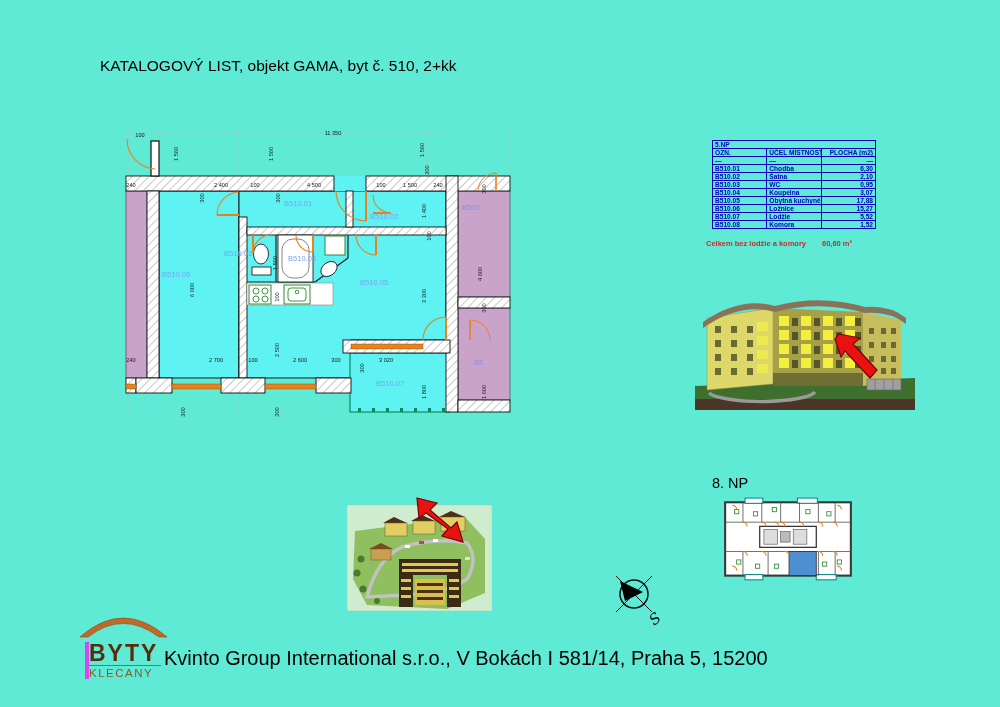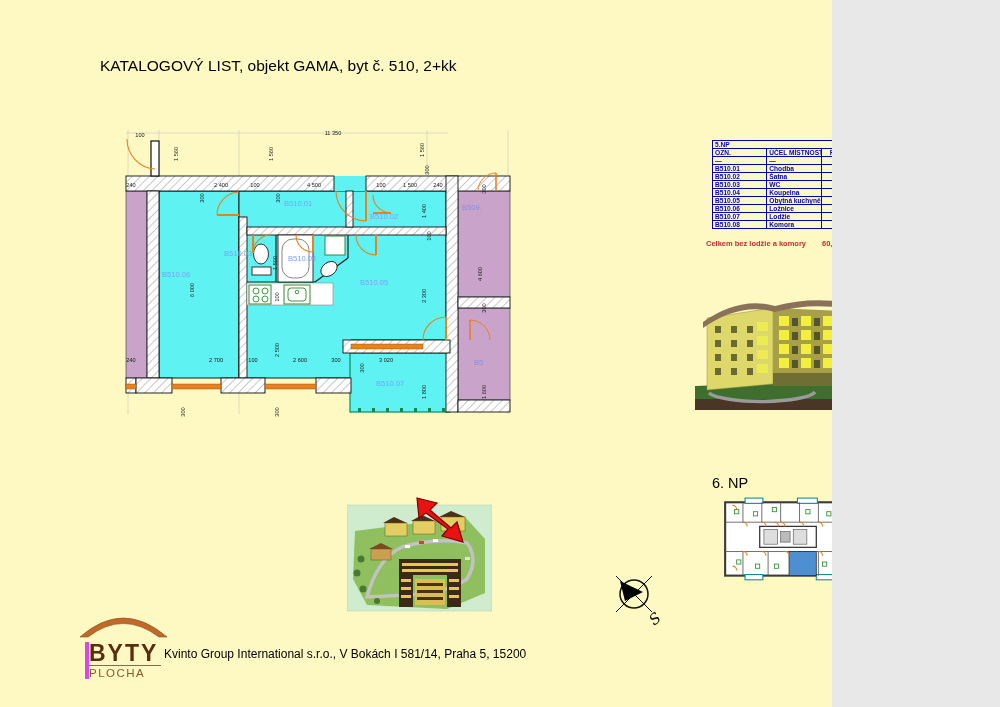--- a/index.html
+++ b/index.html
@@ -1,16 +1,16 @@
 <!DOCTYPE html>
 <html><head>
 <meta charset="utf-8">
 <style>
   html,body{margin:0;padding:0;background:#e8e8e8;}
-  .page{position:relative;width:832px;height:707px;background:#fef9c3;overflow:hidden;
+  .page{position:relative;width:1000px;height:707px;background:#5eead4;overflow:hidden;
         font-family:"Liberation Sans",sans-serif;color:#000;}
   .abs{position:absolute;}
 
   
   .doc-title{left:100px;top:13px;font-size:15.5px;line-height:21px;white-space:pre;}
 
   
   .room-table{left:712px;top:140px;width:164px;border-collapse:collapse;
               font-size:6.6px;font-weight:bold;color:#0000BB;table-layout:fixed;}
   .room-table td{border:1px solid #0000BB;height:7px;line-height:7px;padding:0 2px;
@@ -19,21 +19,21 @@
   .room-table .c-ucel{width:70px;}
   .room-table .c-pl{width:54px;text-align:right;}
   .room-table .floor-cell{text-align:left;}
   .room-table .head td{border-bottom-width:1.5px;}
   .table-total{left:706px;top:239px;width:172px;display:flex;color:#C03030;
                font-size:7.5px;font-weight:bold;}
   .table-total .tv{margin-left:auto;margin-right:26px;}
 
   
   .floor-label{left:712px;top:475px;font-size:14.5px;}
-  .footer-line{left:164px;top:647px;font-size:12px;}
+  .footer-line{left:164px;top:647px;font-size:20px;}
   .logo{left:76px;top:608px;width:96px;}
   .logo-text{border-left:4px solid #d946ef;margin-left:9px;}
   .logo-byty{font-size:23px;font-weight:bold;color:#5a2d0e;letter-spacing:2px;line-height:22px;}
   .logo-rule{border:0;border-top:1px solid #8a6a4a;margin:1px 0 1px 0;width:72px;}
   .logo-klecany{font-size:11.5px;color:#8a5a28;letter-spacing:1.5px;line-height:12px;}
 
   
   .room-label{font-family:"Liberation Sans",sans-serif;font-size:7.6px;fill:#79A3F5;}
   .room-label.neighbor{fill:#8a8fe0;}
   .dim-label{font-family:"Liberation Sans",sans-serif;font-size:5.6px;fill:#1a1a1a;text-anchor:middle;}
@@ -351,21 +351,21 @@
       </g>
     <rect x="78" y="93" width="90" height="13" fill="#6f6f34"></rect>
     <path d="M14,113 A54,11 0 0 0 120,112" fill="none" stroke="#9a9a9a" stroke-width="3.5"></path>
     <rect x="172" y="99" width="34" height="11" fill="#a0a0a0" stroke="#666" stroke-width="0.6"></rect>
     <line x1="180" y1="99" x2="180" y2="110" stroke="#666" stroke-width="0.6"></line>
     <line x1="189" y1="99" x2="189" y2="110" stroke="#666" stroke-width="0.6"></line>
     <line x1="198" y1="99" x2="198" y2="110" stroke="#666" stroke-width="0.6"></line>
     <polygon points="144,54 165,58 158,64 182,90 175,98 150,71 146,77 140,59" fill="#E81212" stroke="#7a0000" stroke-width="1.2"></polygon>
   </svg>
 
-  <div class="abs floor-label">6. NP</div>
+  <div class="abs floor-label">8. NP</div>
   <svg class="abs" style="left:722px;top:497px;" width="132" height="86" viewBox="0 0 126 82">
     <rect x="3" y="5" width="120" height="70" fill="#ffffff" stroke="#3a3a3a" stroke-width="2"></rect>
     <g stroke="#0a8a8a" stroke-width="1" fill="#ffffff">
       <rect x="22" y="1" width="17" height="5"></rect>
         <rect x="72" y="1" width="19" height="5"></rect>
       <rect x="22" y="74" width="17" height="5"></rect>
         <rect x="90" y="74" width="19" height="5"></rect>
     </g>
     <g stroke="#555" stroke-width="0.8">
       <line x1="3" y1="24" x2="123" y2="24"></line>
@@ -470,19 +470,19 @@
     <text class="compass-s" x="44" y="56" transform="rotate(-38 44 56)">S</text>
   </svg>
 
   <div class="abs logo">
     <svg width="96" height="30" viewBox="0 0 96 30">
       <path d="M4,29 Q47,-9 91,29 L83,29 Q47,2 12,29 Z" fill="#bf6a2a" stroke="#8a4a1a" stroke-width="0.6"></path>
     </svg>
     <div class="logo-text">
       <div class="logo-byty">BYTY</div>
       <hr class="logo-rule">
-      <div class="logo-klecany">PLOCHA</div>
+      <div class="logo-klecany">KLECANY</div>
     </div>
   </div>
 
   <div class="abs footer-line">Kvinto Group International s.r.o., V Bokách I 581/14, Praha 5, 15200</div>
 
 </div>
 
 </body></html>

